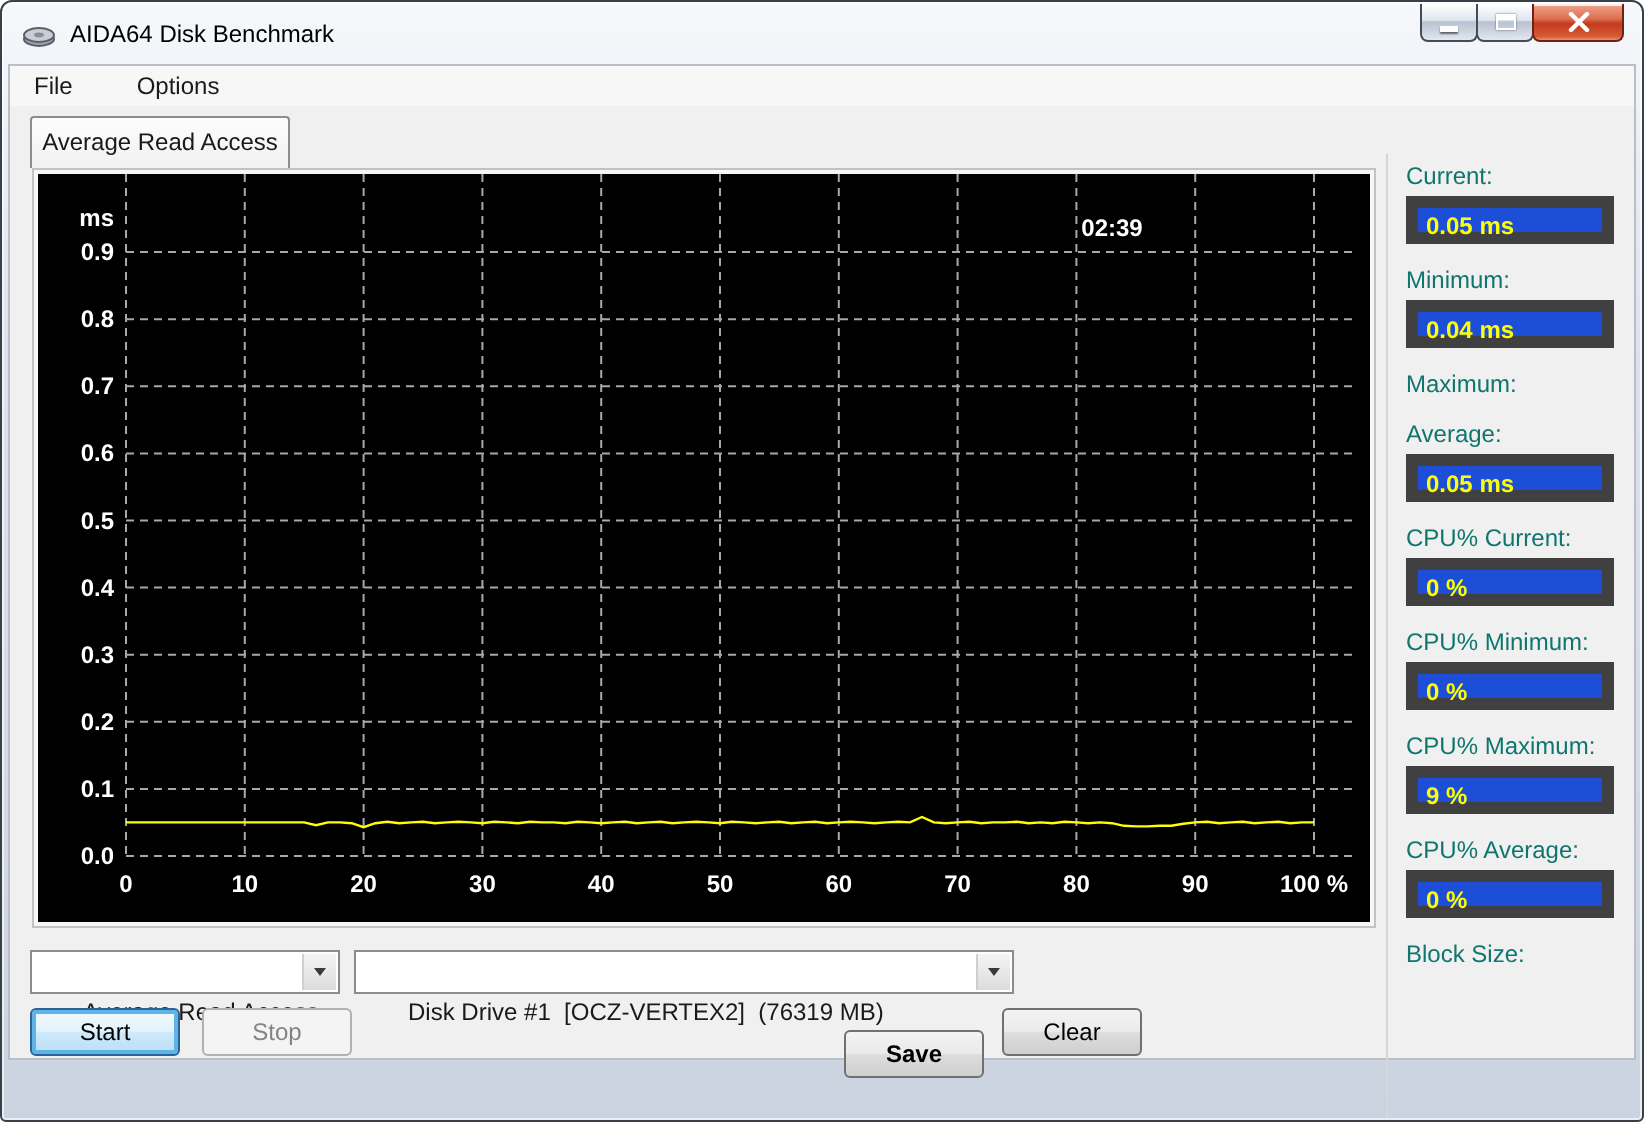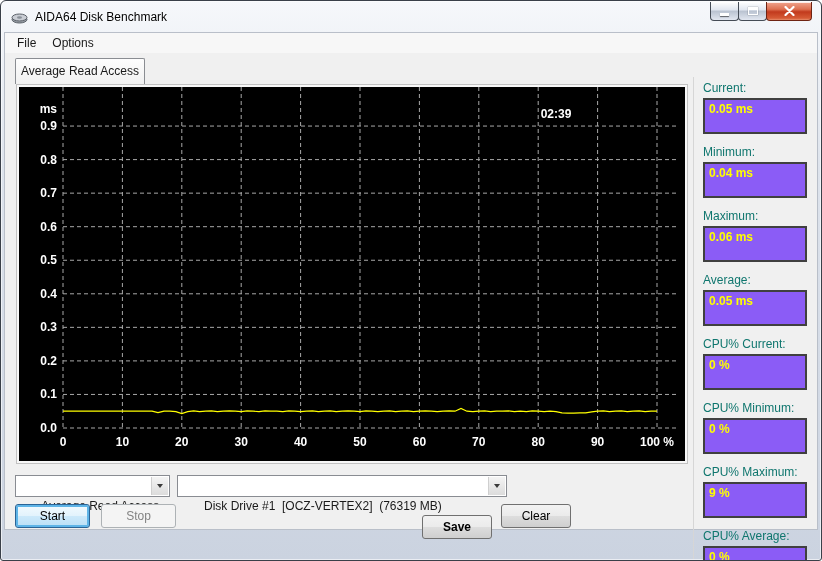--- a/index.html
+++ b/index.html
@@ -20,38 +20,38 @@
     box-shadow:inset 0 1px 0 rgba(255,255,255,.8); cursor:default; }
   .capbtn.min, .capbtn.max { width:29px; }
   .capbtn.close { width:46px;
     background:linear-gradient(#F0A58F, #DE7152 40%, #C23A1D 55%, #D65B36 90%, #E8906E);
     border-color:#6E2312; }
   .glyph-min { width:9px; height:3px; background:#fff; box-shadow:0 1px 1px rgba(0,0,0,.55); margin-top:6px; }
   .glyph-max { width:10px; height:8px; border:1px solid #fff; border-top:3px solid #fff; box-shadow:0 0 1px rgba(0,0,0,.55); }
 
   
   .client { position:absolute; top:31px; left:3px; right:3px; bottom:30px; background:#F0F0F0; border:1px solid #B9BFC9; }
-  .menubar { height:20px; background:#F7F7F7; display:flex; align-items:flex-start; padding-left:4px; }
+  .menubar { height:20px; background:#F7F7F7; display:flex; align-items:flex-start; padding-left:4px;gap:16px; }
   .menu-item { padding:0 8px; line-height:20px; cursor:default; }
 
   .tab { position:absolute; left:10px; top:25px; width:130px; height:26px;
     background:linear-gradient(#FDFDFD,#F1F1F1); border:1px solid #8A8D92; border-bottom:none;
     border-radius:2px 2px 0 0; text-align:center; line-height:25px; }
 
   .chartpanel { position:absolute; left:12px; top:52px; width:670px; height:378px;
     background:#000; border:2px solid #F7F7F7; box-shadow:0 0 0 1px #C2C2C2; }
   svg text { font-family:"Liberation Sans",sans-serif; font-size:12px; font-weight:bold; fill:#FFFFFF; }
 
   
   .rightpanel { position:absolute; left:688px; top:44px; width:122px; height:482px;
     border-left:1px solid #D6D6D6; padding:4px 0 0 9px; }
   .stat { margin-bottom:11px; }
   .stat.gap { margin-top:9px; }
   .stat-label { height:14px; margin-bottom:3px; color:#0f766e; }
-  .valbox { width:104px; height:36px; background:#8b5cf6; border:2px solid #404040;
+  .valbox { width:104px; height:24px; background:#1d4ed8; border:6px solid #404040;
     color:#FFFF00; font-weight:bold; line-height:18px; padding-left:4px; }
 
   
   .combo { position:absolute; height:22px; background:#fff; border:1px solid #898C92; line-height:20px;
     padding-left:6px; white-space:pre; cursor:default; }
   .combo .arrowzone { position:absolute; right:1px; top:1px; bottom:1px; width:17px;
     background:linear-gradient(#F4F4F4,#DCDCDC); border-left:1px solid #CFCFCF;
     display:flex; align-items:center; justify-content:center; }
   .arrow-down { width:0; height:0; border-left:3.5px solid transparent; border-right:3.5px solid transparent; border-top:4px solid #3A3A3A; }
 
@@ -152,21 +152,20 @@
       <div class="stat">
         <div class="stat-label">Current:</div>
         <div class="valbox">0.05 ms</div>
       </div>
       <div class="stat">
         <div class="stat-label">Minimum:</div>
         <div class="valbox">0.04 ms</div>
       </div>
       <div class="stat">
         <div class="stat-label">Maximum:</div>
-        <div class="valbox">0.06 ms</div>
       </div>
       <div class="stat">
         <div class="stat-label">Average:</div>
         <div class="valbox">0.05 ms</div>
       </div>
       <div class="stat gap">
         <div class="stat-label">CPU% Current:</div>
         <div class="valbox">0 %</div>
       </div>
       <div class="stat">

